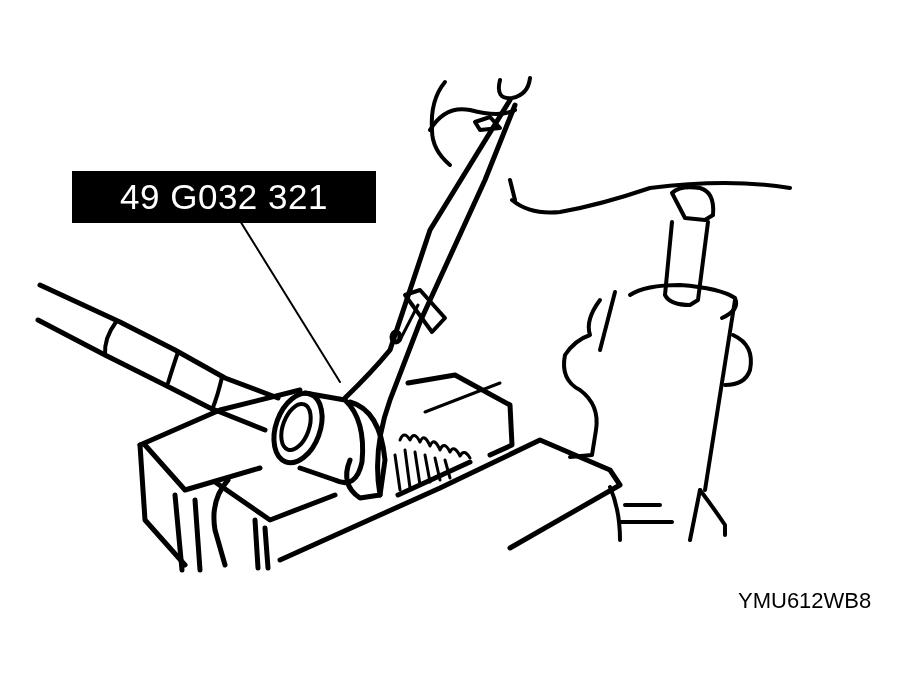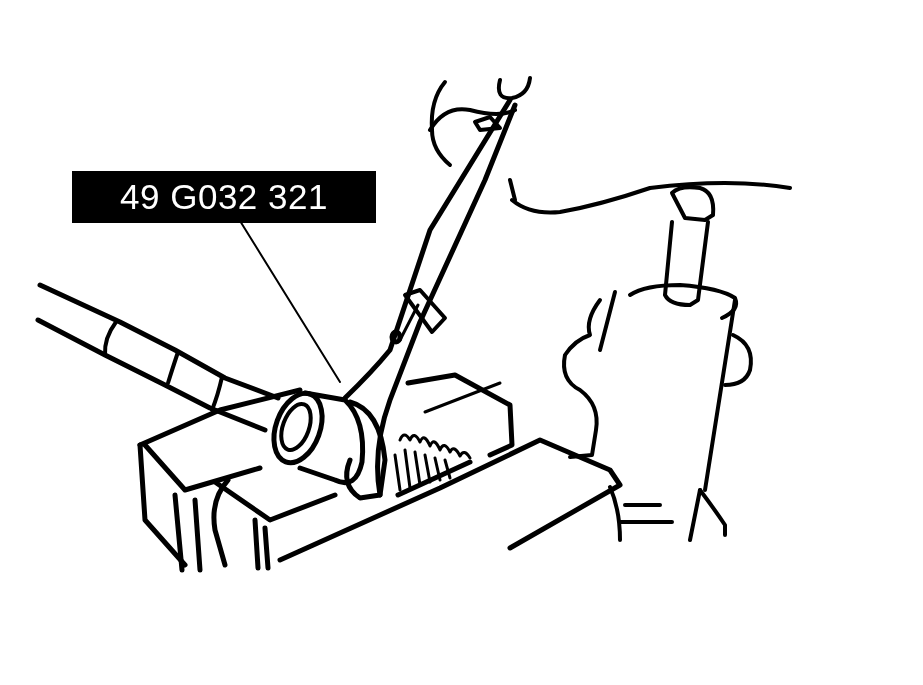--- a/index.html
+++ b/index.html
@@ -90,13 +90,14 @@
       <path d="M610 487 Q620 510 620 540"></path>
       <path d="M700 490 L690 540"></path>
       <path d="M700 490 Q715 510 725 525 L725 535"></path>
     </g>
   </svg>
 
   <div class="callout-label">
     <span>49 G032 321</span>
   </div>
 
+  <div class="figure-code">YMU612WB8</div>
 </div>
 
 </body></html>

